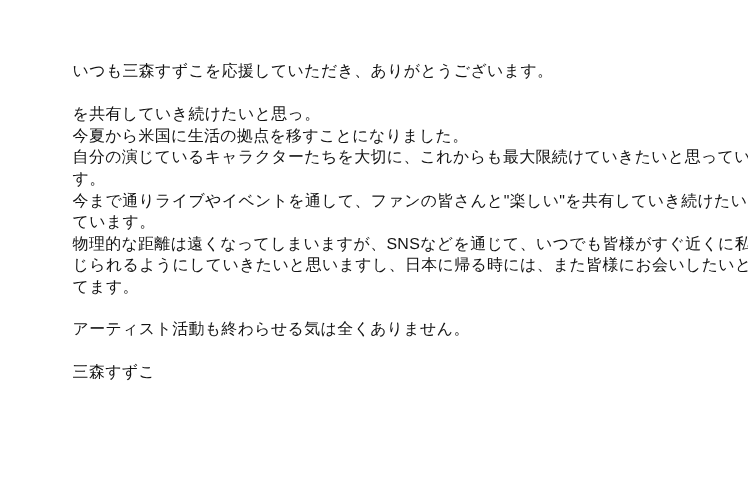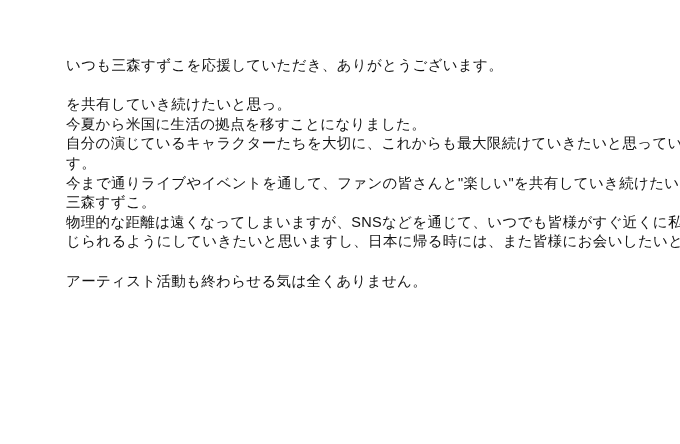--- a/index.html
+++ b/index.html
@@ -34,19 +34,21 @@
 <body>
 
 <div class="letter" id="letter">
     <div class="line">いつも三森すずこを応援していただき、ありがとうございます。</div>
     <div class="line">&nbsp;</div>
     <div class="line">を共有していき続けたいと思っ。</div>
     <div class="line">今夏から米国に生活の拠点を移すことになりました。</div>
     <div class="line">自分の演じているキャラクターたちを大切に、これからも最大限続けていきたいと思っていま</div>
     <div class="line">す。</div>
     <div class="line">今まで通りライブやイベントを通して、ファンの皆さんと"楽しい"を共有していき続けたいと思っ</div>
-    <div class="line">三森すずこ。</div>
+    <div class="line">ています。</div>
     <div class="line">物理的な距離は遠くなってしまいますが、SNSなどを通じて、いつでも皆様がすぐ近くに私を感</div>
     <div class="line">じられるようにしていきたいと思いますし、日本に帰る時には、また皆様にお会いしたいと思っ</div>
+    <div class="line">てます。</div>
     <div class="line">&nbsp;</div>
     <div class="line">アーティスト活動も終わらせる気は全くありません。</div>
     <div class="line">&nbsp;</div>
+    <div class="line">三森すずこ</div>
   </div>
 
 </body></html>

